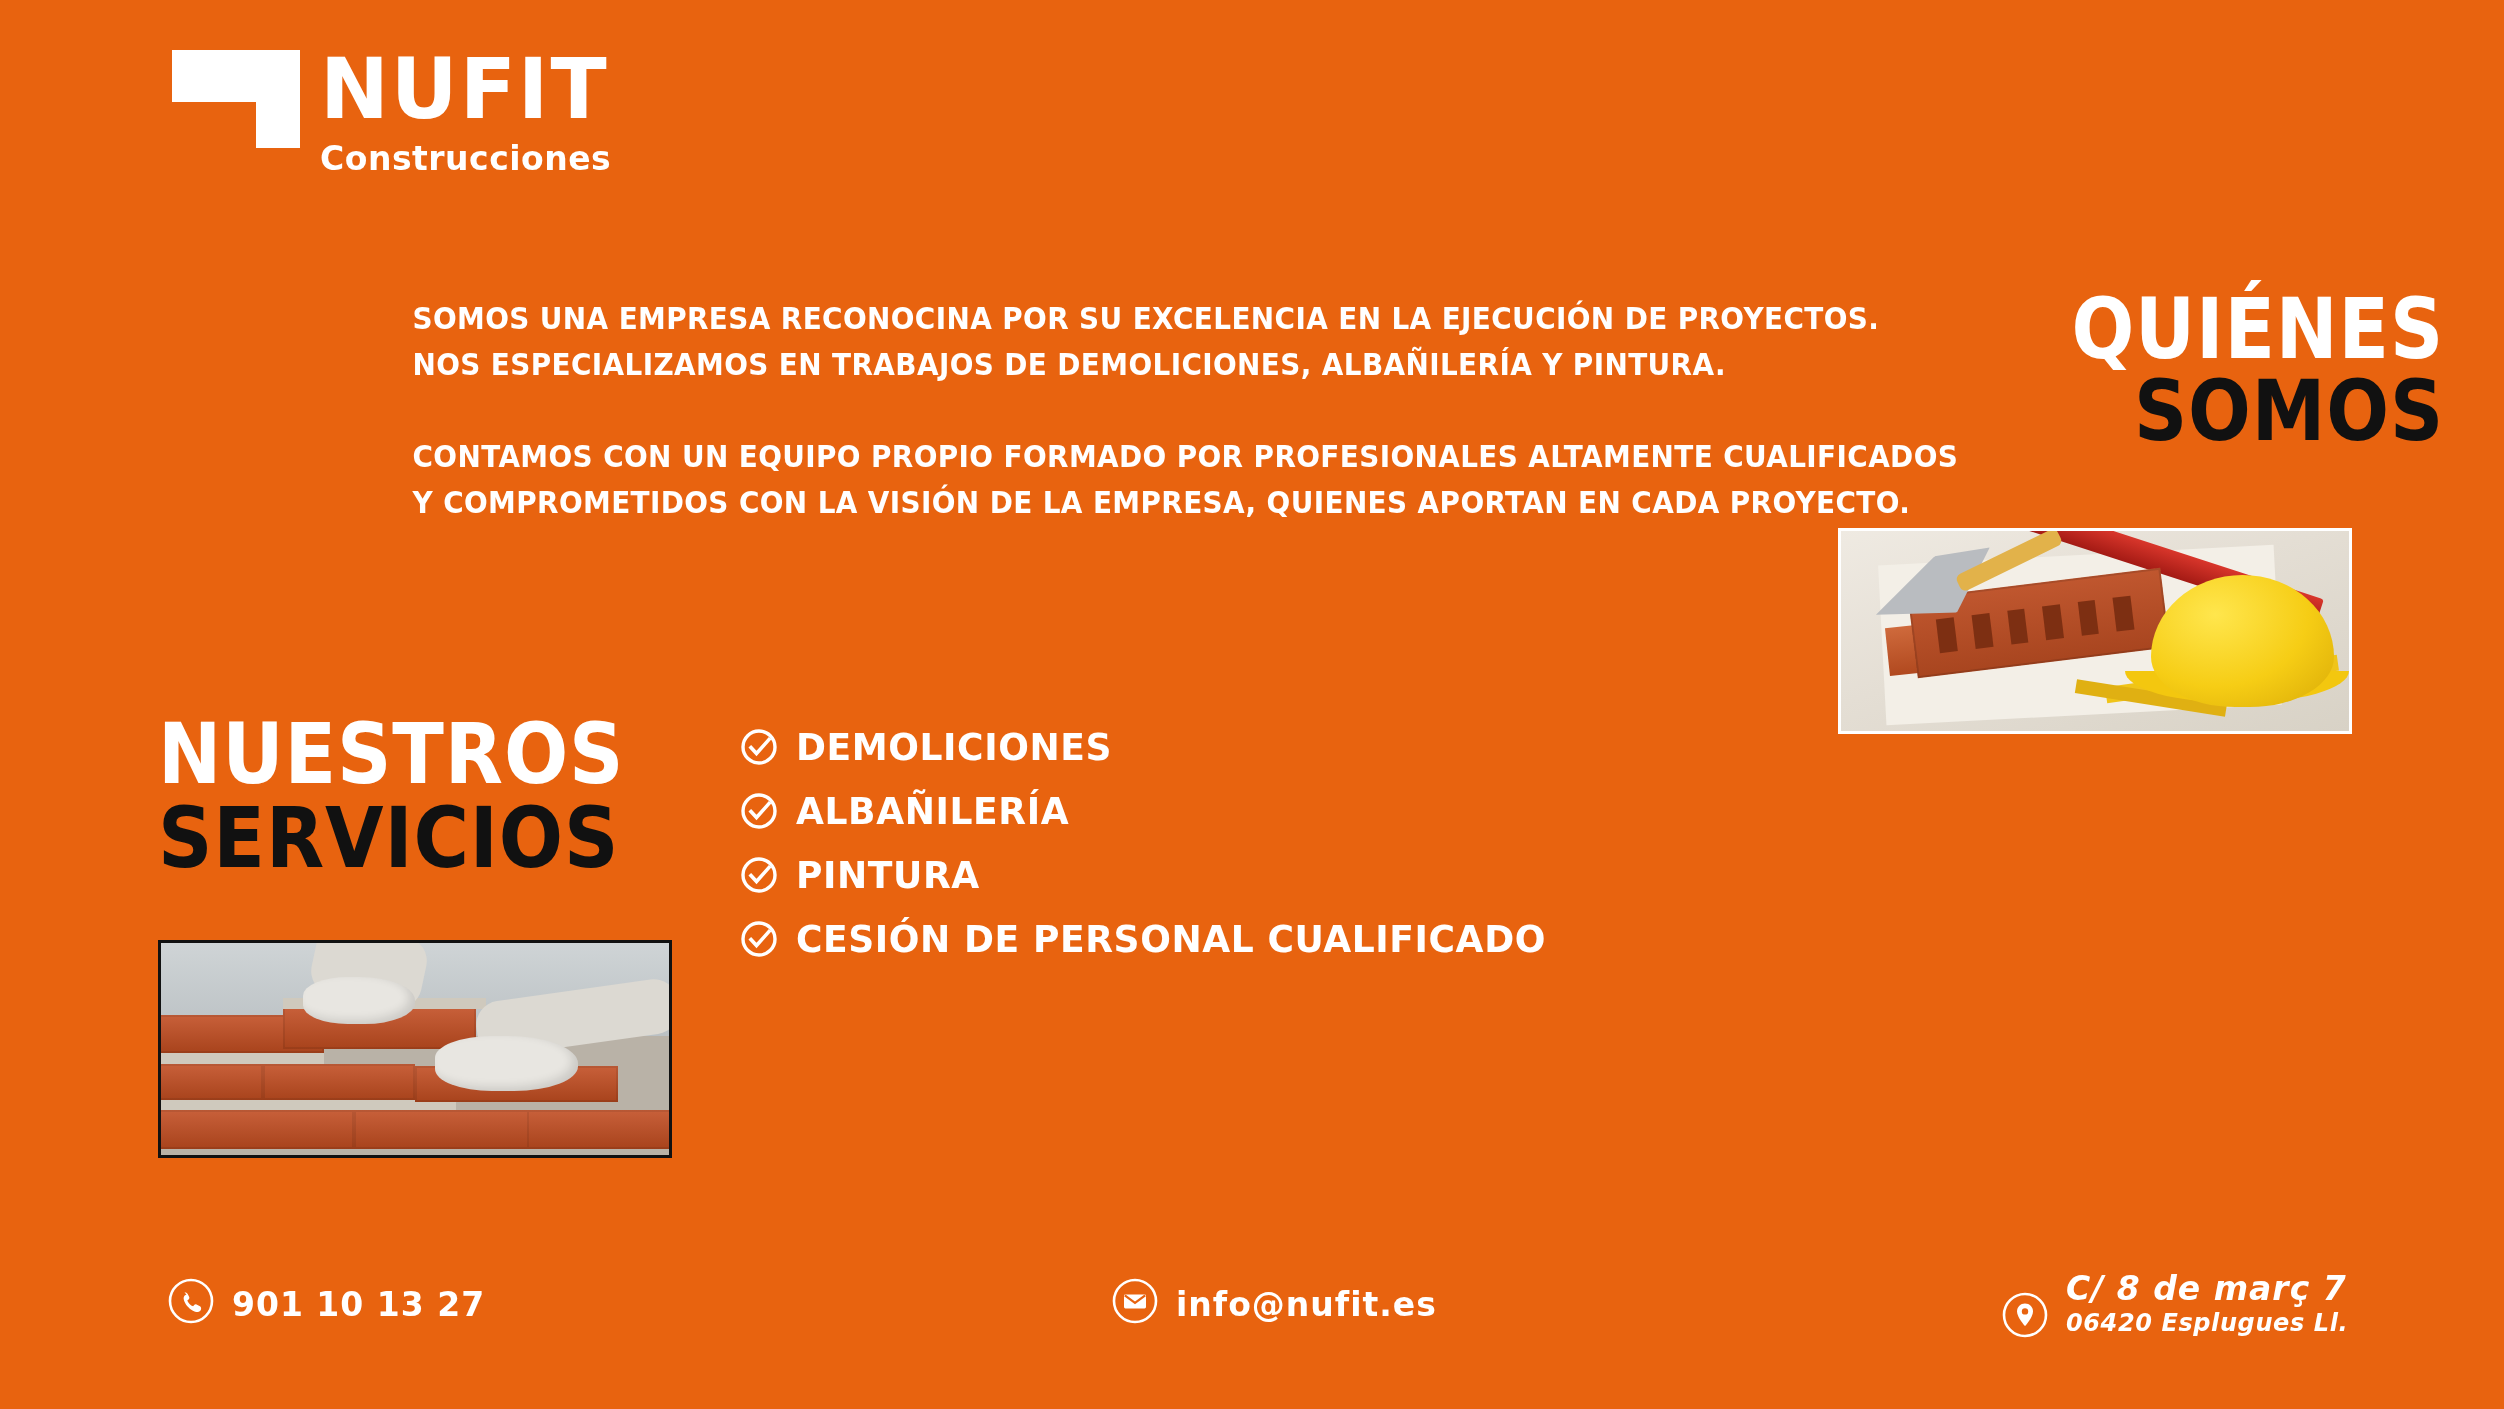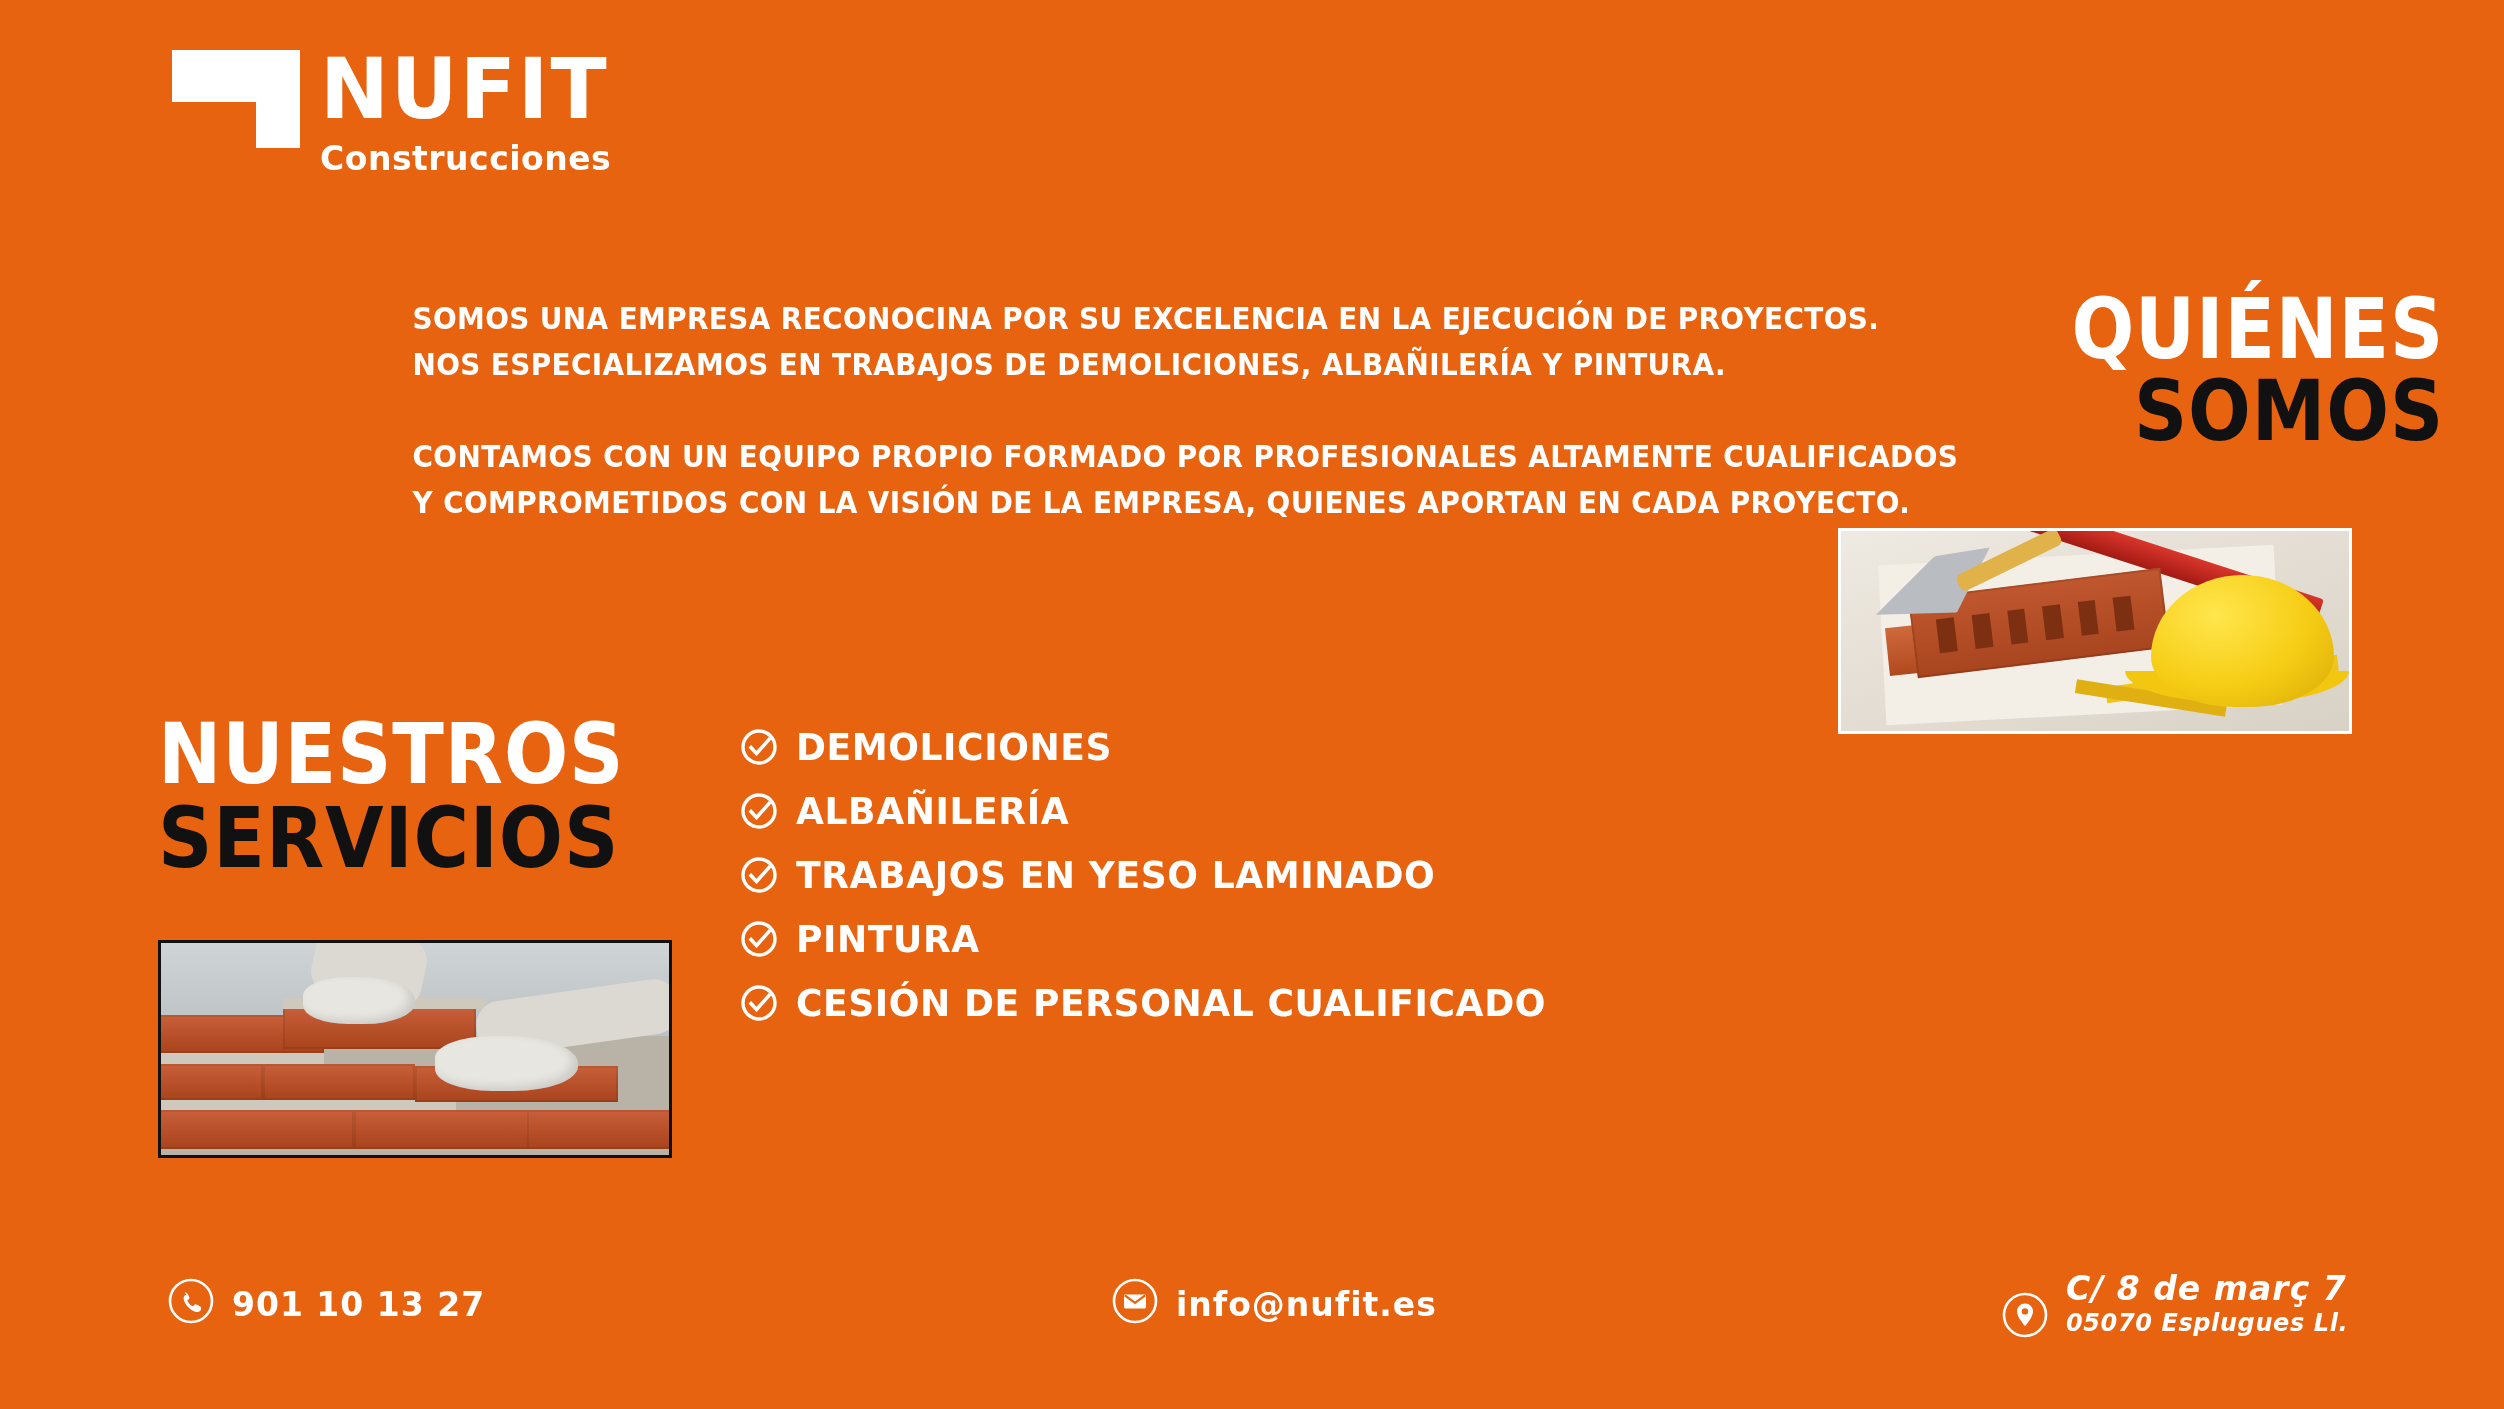--- a/index.html
+++ b/index.html
@@ -449,29 +449,20 @@
   <div class="service-item">
     <span class="service-check">
       <svg width="38" height="38" viewBox="0 0 38 38">
         <circle cx="19" cy="19" r="16" fill="none" stroke="#ffffff" stroke-width="3.4"></circle>
         <path d="M11 19.5 L16.5 25.5 L29 11.5" fill="none" stroke="#ffffff" stroke-width="3.6" stroke-linecap="square"></path>
       </svg>
     </span>
     <span class="service-label">ALBAÑILERÍA</span>
   </div>
 
-  <div class="service-item">
-    <span class="service-check">
-      <svg width="38" height="38" viewBox="0 0 38 38">
-        <circle cx="19" cy="19" r="16" fill="none" stroke="#ffffff" stroke-width="3.4"></circle>
-        <path d="M11 19.5 L16.5 25.5 L29 11.5" fill="none" stroke="#ffffff" stroke-width="3.6" stroke-linecap="square"></path>
-      </svg>
-    </span>
-    <span class="service-label">TRABAJOS EN YESO LAMINADO</span>
-  </div>
 
   <div class="service-item">
     <span class="service-check">
       <svg width="38" height="38" viewBox="0 0 38 38">
         <circle cx="19" cy="19" r="16" fill="none" stroke="#ffffff" stroke-width="3.4"></circle>
         <path d="M11 19.5 L16.5 25.5 L29 11.5" fill="none" stroke="#ffffff" stroke-width="3.6" stroke-linecap="square"></path>
       </svg>
     </span>
     <span class="service-label">PINTURA</span>
   </div>
@@ -512,15 +503,15 @@
 <div class="footer-item footer-addr">
   <span class="fi-icon">
     <svg width="46" height="46" viewBox="0 0 46 46">
       <circle cx="23" cy="23" r="21" fill="none" stroke="#ffffff" stroke-width="2.6"></circle>
       <path d="M23 11.5c-4.4 0-8 3.5-8 7.9 0 5.9 8 14.6 8 14.6s8-8.7 8-14.6c0-4.4-3.6-7.9-8-7.9z" fill="#ffffff"></path>
       <circle cx="23" cy="19.4" r="3.2" fill="#E8630F"></circle>
     </svg>
   </span>
   <span class="fi-stack">
     <span class="fi-text">C/ 8 de març 7</span>
-    <span class="fi-text small">05070 Esplugues Ll.</span>
+    <span class="fi-text small">06420 Esplugues Ll.</span>
   </span>
 </div>
 
 </body></html>

